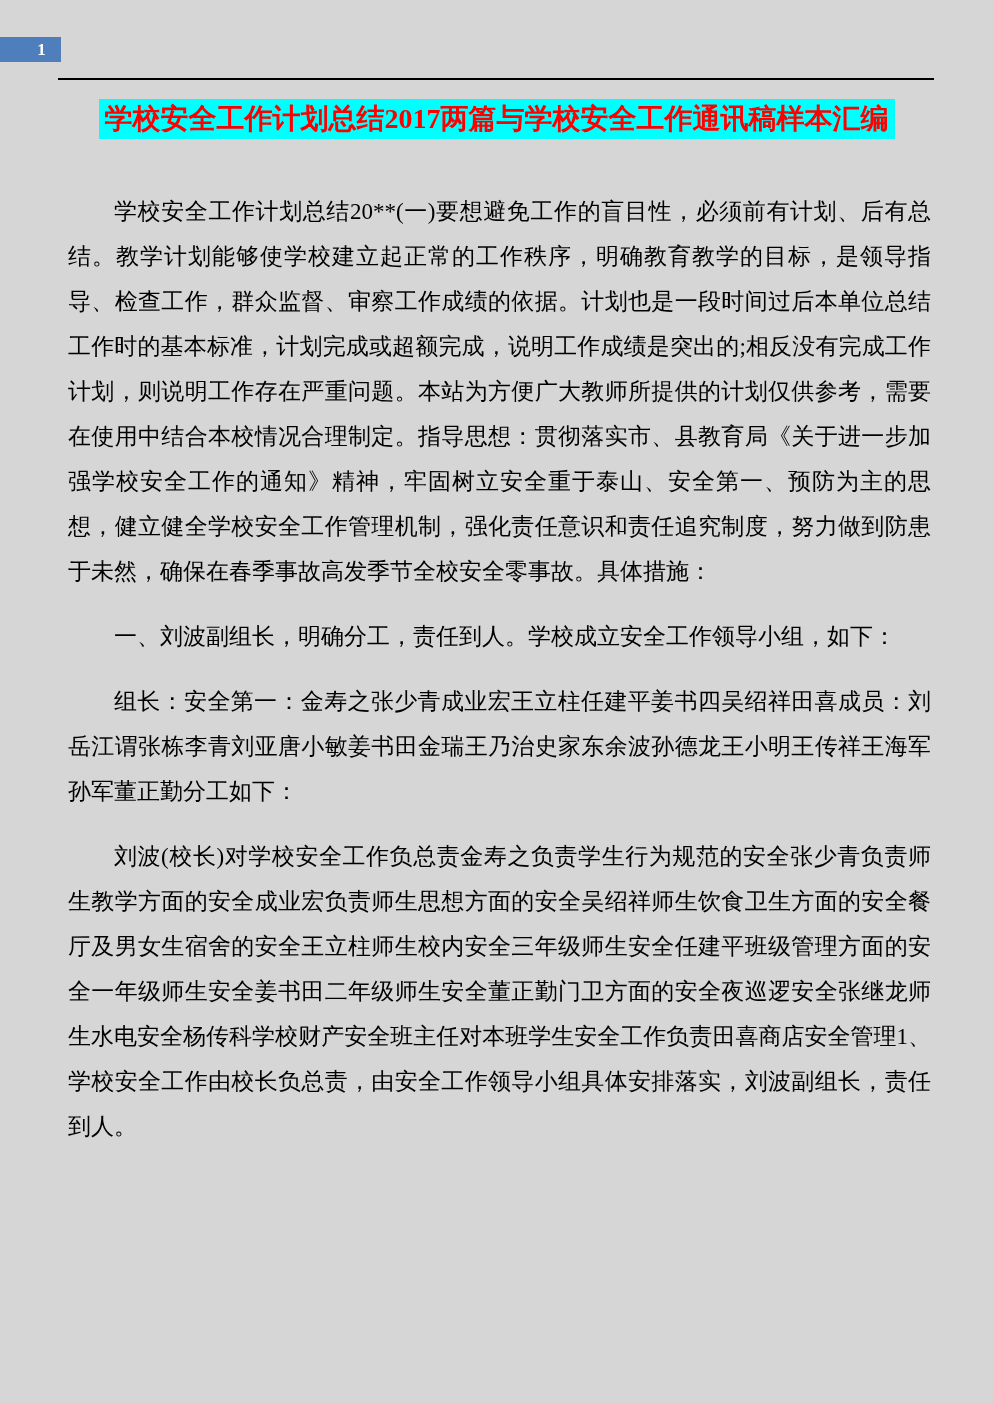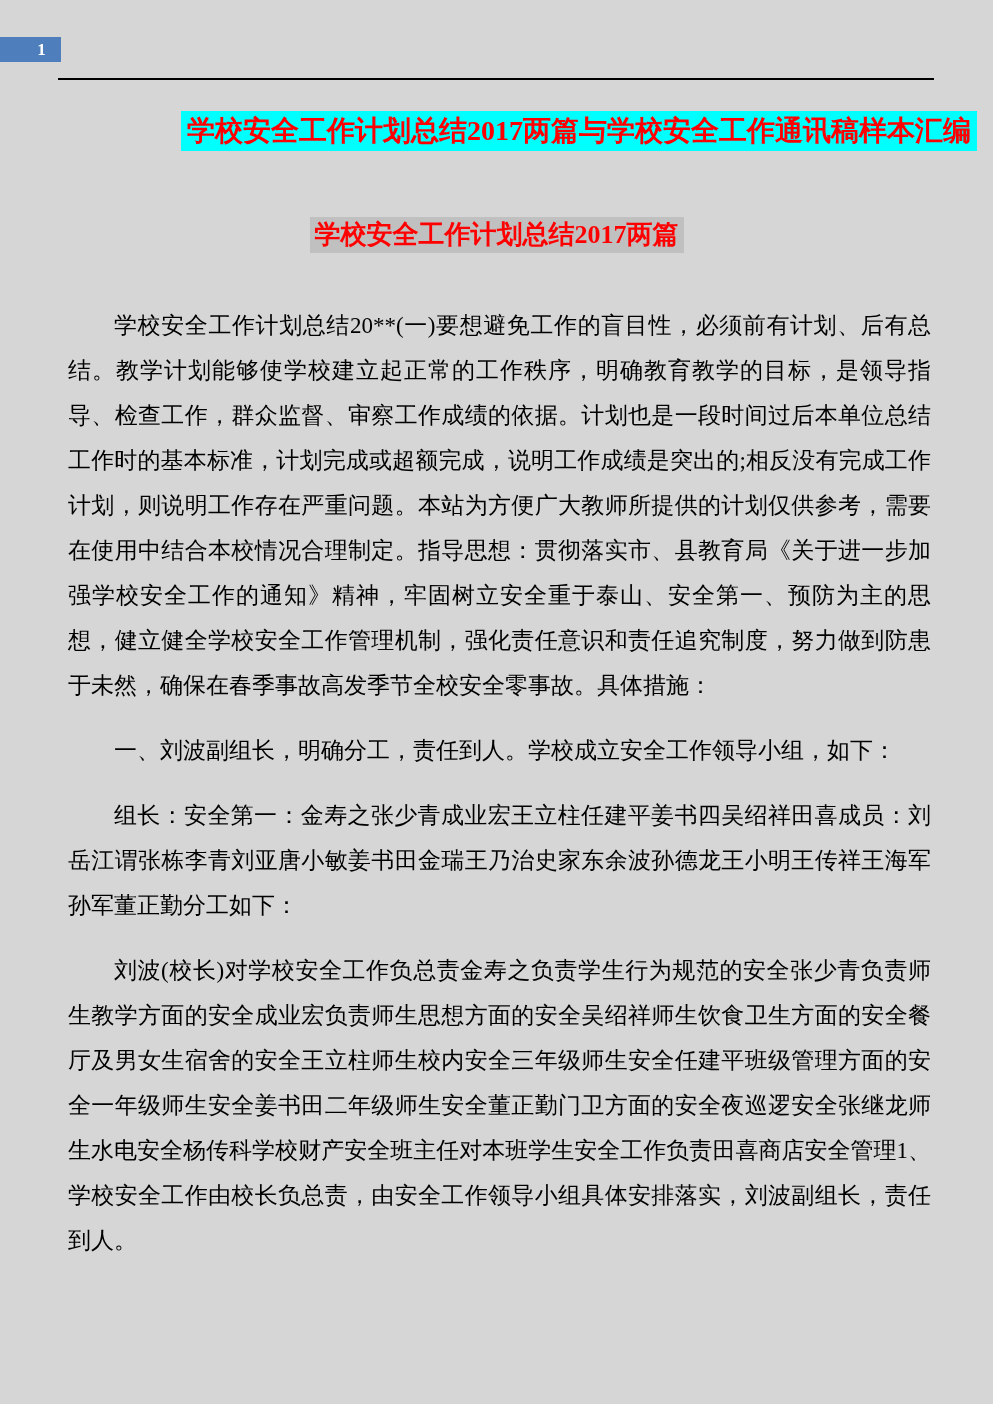--- a/index.html
+++ b/index.html
@@ -47,22 +47,22 @@
     left: 58px;
     top: 78px;
     width: 876px;
     height: 2px;
     background: var(--rule-color);
   }
   .content {
     padding-top: 95px;
   }
   .main-title-wrap {
-    text-align: right;
-    margin: 16px;
+    text-align: center;
+    margin: 4px;
   }
   .main-title {
     display: inline-block;
     background: var(--title-highlight);
     color: var(--title-text);
     font-weight: bold;
     font-size: 28px;
     line-height: 1.2;
     padding: 3px 6px;
     letter-spacing: 0px;
@@ -99,23 +99,20 @@
 <div class="page-number-badge">1</div>
 
 <div class="header-rule"></div>
 
 <div class="content">
 
   <div class="main-title-wrap">
     <span class="main-title">学校安全工作计划总结2017两篇与学校安全工作通讯稿样本汇编</span>
   </div>
 
-  <div class="section-title-wrap">
-    <span class="section-title">学校安全工作计划总结2017两篇</span>
-  </div>
 
   <div class="body-text">
     <p>学校安全工作计划总结20**(一)要想避免工作的盲目性，必须前有计划、后有总结。教学计划能够使学校建立起正常的工作秩序，明确教育教学的目标，是领导指导、检查工作，群众监督、审察工作成绩的依据。计划也是一段时间过后本单位总结工作时的基本标准，计划完成或超额完成，说明工作成绩是突出的;相反没有完成工作计划，则说明工作存在严重问题。本站为方便广大教师所提供的计划仅供参考，需要在使用中结合本校情况合理制定。指导思想：贯彻落实市、县教育局《关于进一步加强学校安全工作的通知》精神，牢固树立安全重于泰山、安全第一、预防为主的思想，健立健全学校安全工作管理机制，强化责任意识和责任追究制度，努力做到防患于未然，确保在春季事故高发季节全校安全零事故。具体措施：</p>
     <p>一、刘波副组长，明确分工，责任到人。学校成立安全工作领导小组，如下：</p>
     <p>组长：安全第一：金寿之张少青成业宏王立柱任建平姜书四吴绍祥田喜成员：刘岳江谓张栋李青刘亚唐小敏姜书田金瑞王乃治史家东余波孙德龙王小明王传祥王海军孙军董正勤分工如下：</p>
     <p>刘波(校长)对学校安全工作负总责金寿之负责学生行为规范的安全张少青负责师生教学方面的安全成业宏负责师生思想方面的安全吴绍祥师生饮食卫生方面的安全餐厅及男女生宿舍的安全王立柱师生校内安全三年级师生安全任建平班级管理方面的安全一年级师生安全姜书田二年级师生安全董正勤门卫方面的安全夜巡逻安全张继龙师生水电安全杨传科学校财产安全班主任对本班学生安全工作负责田喜商店安全管理1、学校安全工作由校长负总责，由安全工作领导小组具体安排落实，刘波副组长，责任到人。</p>
   </div>
 
 </div>
 

